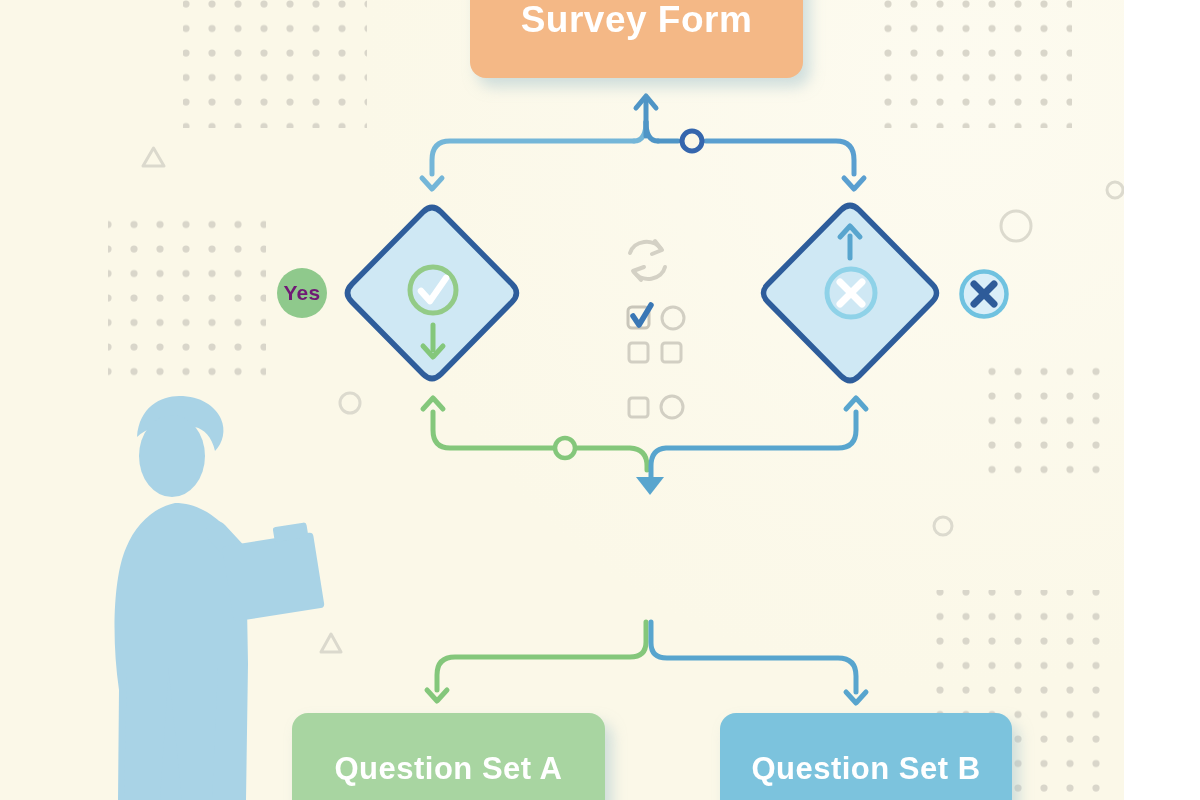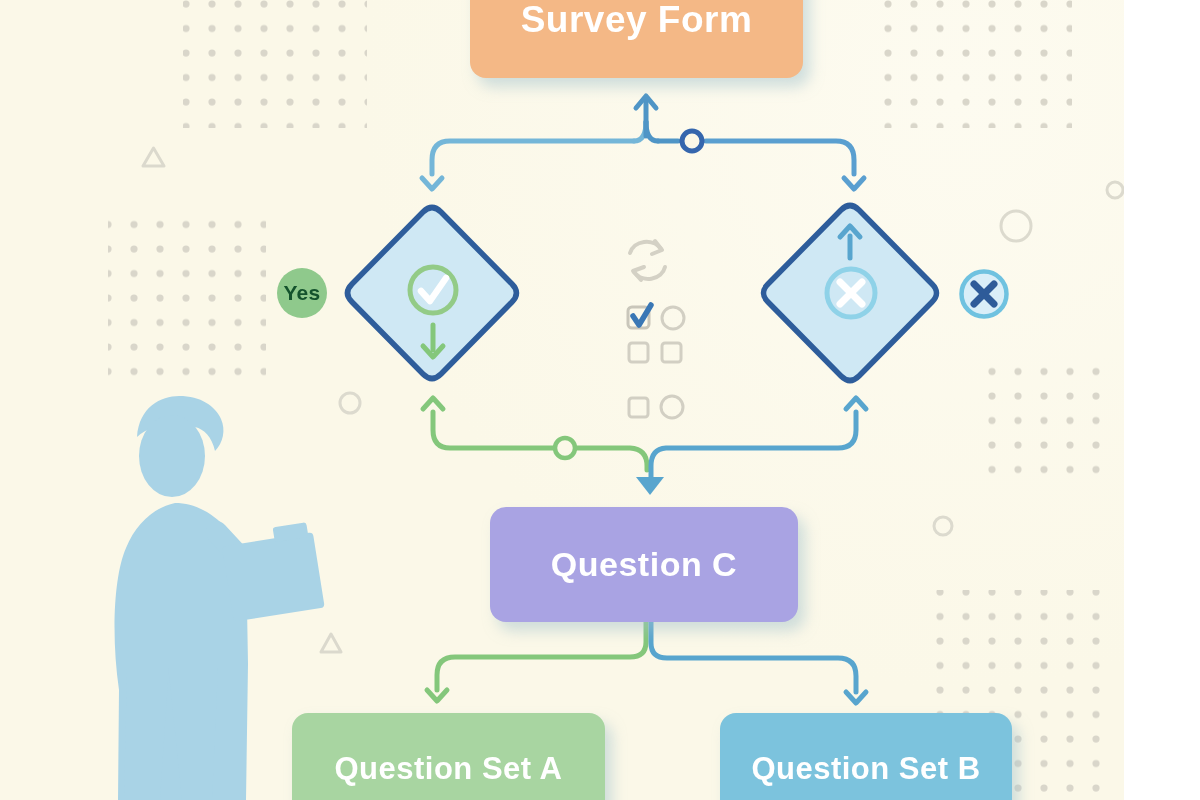--- a/index.html
+++ b/index.html
@@ -13,21 +13,21 @@
     position:absolute;display:flex;align-items:center;justify-content:center;
     border-radius:16px;color:#ffffff;font-weight:bold;letter-spacing:.5px;
     box-shadow:7px 9px 14px rgba(163,196,206,.5);
   }
   .box-survey{left:470px;top:-38px;width:333px;height:116px;background:#f4b886;font-size:37px;}
   .box-qc{left:490px;top:507px;width:308px;height:115px;background:#a9a3e3;font-size:34px;}
   .box-qa{left:292px;top:713px;width:313px;height:112px;background:#a8d5a1;font-size:31px;}
   .box-qb{left:720px;top:713px;width:292px;height:112px;background:#7cc3dd;font-size:31px;}
   .badge-yes{
     position:absolute;left:277px;top:268px;width:50px;height:50px;border-radius:50%;
-    background:#8fc98c;color:#14532d;font-weight:bold;font-size:21px;
+    background:#8fc98c;color:#701a75;font-weight:bold;font-size:21px;
     display:flex;align-items:center;justify-content:center;letter-spacing:.3px;
   }
 </style>
 </head>
 <body>
 
 <div class="canvas">
 
   <svg class="layer" viewBox="0 0 1200 800">
     <defs>
@@ -131,23 +131,20 @@
   </svg>
 
   <div class="flowbox box-survey">
     <span>Survey Form</span>
   </div>
 
   <div class="badge-yes">
     <span>Yes</span>
   </div>
 
-  <div class="flowbox box-qc">
-    <span>Question C</span>
-  </div>
 
   <div class="flowbox box-qa">
     <span>Question Set A</span>
   </div>
 
   <div class="flowbox box-qb">
     <span>Question Set B</span>
   </div>
 
 </div>

